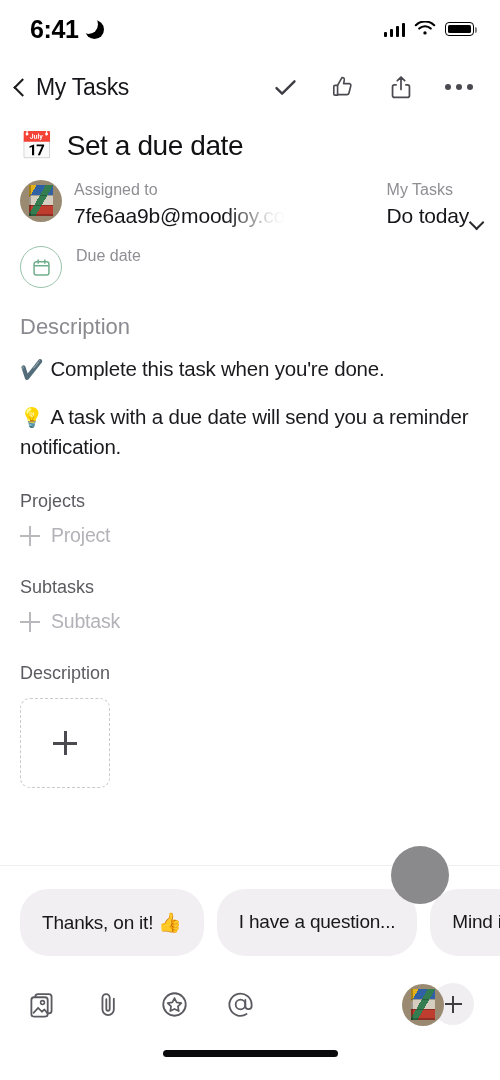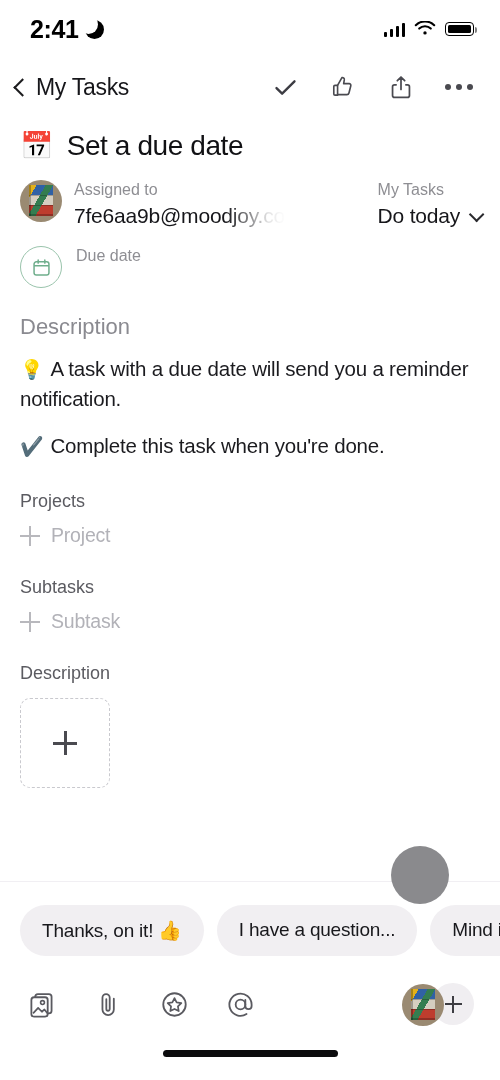--- a/index.html
+++ b/index.html
@@ -67,21 +67,21 @@
             rgba(0,0,0,.25) 65% 67%, transparent 67% 100%),
           linear-gradient(120deg, #e7b416 0 18%, transparent 18% 40%, #2f7d4e 40% 58%, transparent 58%);
         background-blend-mode:normal, normal, overlay; }
   .field { min-width:0; }
   .field-lbl { font-size:16px; color:#8e8e93; line-height:1.5; }
   .field-val { font-size:21px; color:#16161a; line-height:1.35; letter-spacing:-0.2px;
                white-space:nowrap; overflow:hidden; }
   .email-fade { -webkit-mask-image:linear-gradient(90deg,#000 0 72%,rgba(0,0,0,.12) 92%, rgba(0,0,0,0) 100%);
                 mask-image:linear-gradient(90deg,#000 0 72%,rgba(0,0,0,.12) 92%, rgba(0,0,0,0) 100%); }
   .meta-right { margin-left:auto; padding-left:8px; }
-  .sel-row { display:flex; align-items:center; gap:9px; cursor:pointer; }
+  .sel-row { display:flex; align-items:flex-end; cursor:pointer; }
   .chev-d { width:11px; height:11px; border-right:2.2px solid #2a2a2e; border-bottom:2.2px solid #2a2a2e;
             transform:rotate(45deg) translateY(-3px); }
 
   .due-row { display:flex; gap:14px; margin-top:14px; align-items:flex-start; }
   .due-ic { width:42px; height:42px; border-radius:50%; border:1.6px solid #9ac4ac;
             display:flex; align-items:center; justify-content:center; flex:0 0 42px; margin-top:2px; }
   .due-val { color:#5aa07c; }
 
   .sec-lbl { font-size:22px; color:#8a8a90; margin-top:26px; }
   .desc { margin-top:14px; font-size:20.5px; color:#1b1b1f; line-height:1.42; letter-spacing:-0.2px; }
@@ -100,21 +100,21 @@
   .att-box { width:90px; height:90px; margin-top:14px; border:1.7px dashed #c9c9ce; border-radius:10px;
              display:flex; align-items:center; justify-content:center; cursor:pointer; }
   .plus-lg { width:24px; height:24px; position:relative; }
   .plus-lg::before,.plus-lg::after { content:""; position:absolute; background:#4a4a50; }
   .plus-lg::before { left:0; top:10.5px; width:24px; height:3px; }
   .plus-lg::after { top:0; left:10.5px; width:3px; height:24px; }
 
   
   .bottom { flex:0 0 auto; background:#fff; border-top:1px solid #f1eff3; }
   .chips { display:flex; gap:13px; padding:23px 20px 0 20px; overflow:hidden; }
-  .chip { background:#f1eff2; border-radius:28px; padding:14px 22px; font-size:19px;
+  .chip { background:#f1eff2; border-radius:28px; padding:22px 22px; font-size:19px;
           color:#18181c; white-space:nowrap; letter-spacing:-0.2px; cursor:pointer; flex:0 0 auto; }
   .composer { padding:28px 22px 0 22px; }
   .composer-ph { font-size:21px; color:#a9a9af; letter-spacing:-0.2px; cursor:text; }
   .tools { display:flex; align-items:center; gap:34px; padding:26px 26px 0 26px; }
   .tool { width:32px; height:32px; cursor:pointer; display:flex; align-items:center; justify-content:center; }
   .tool-right { margin-left:auto; display:flex; align-items:center; position:relative; }
   .addbtn { width:42px; height:42px; border-radius:50%; background:#f0eef1;
             display:flex; align-items:center; justify-content:center; margin-left:-12px; cursor:pointer; }
   .plus-md { width:17px; height:17px; position:relative; }
   .plus-md::before,.plus-md::after { content:""; position:absolute; background:#3d3d42; }
@@ -128,21 +128,21 @@
   .touch-dot { position:absolute; width:58px; height:58px; border-radius:50%;
                background:#8a8a8d; left:391px; top:846px; z-index:40; }
 </style>
 </head>
 <body>
 
 <div class="phone">
 
   <div class="statusbar">
     <div class="sb-left">
-      <span class="sb-time">2:41</span>
+      <span class="sb-time">6:41</span>
       <span class="sb-moon"></span>
     </div>
     <div class="sb-right">
       <span class="bars">
           <i></i>
           <i></i>
           <i></i>
           <i></i>
         </span>
       <svg width="22" height="16" viewBox="0 0 22 16">
@@ -224,24 +224,24 @@
         </svg>
       </span>
       <span class="field">
         <span class="field-lbl" style="display:block">Due date</span>
       </span>
     </div>
 
     <div class="sec-lbl">Description</div>
     <div class="desc">
       <p>
-        <span class="em">💡</span><span>A task with a due date will send you a reminder notification.</span>
+        <span class="em">✔️</span><span>Complete this task when you're done.</span>
       </p>
       <p>
-        <span class="em">✔️</span><span>Complete this task when you're done.</span>
+        <span class="em">💡</span><span>A task with a due date will send you a reminder notification.</span>
       </p>
     </div>
 
     <div class="grp-hdr">Projects</div>
     <div class="add-row">
       <span class="plus-sm"></span>
       <span class="add-lbl">Project</span>
     </div>
 
     <div class="grp-hdr">Subtasks</div>

